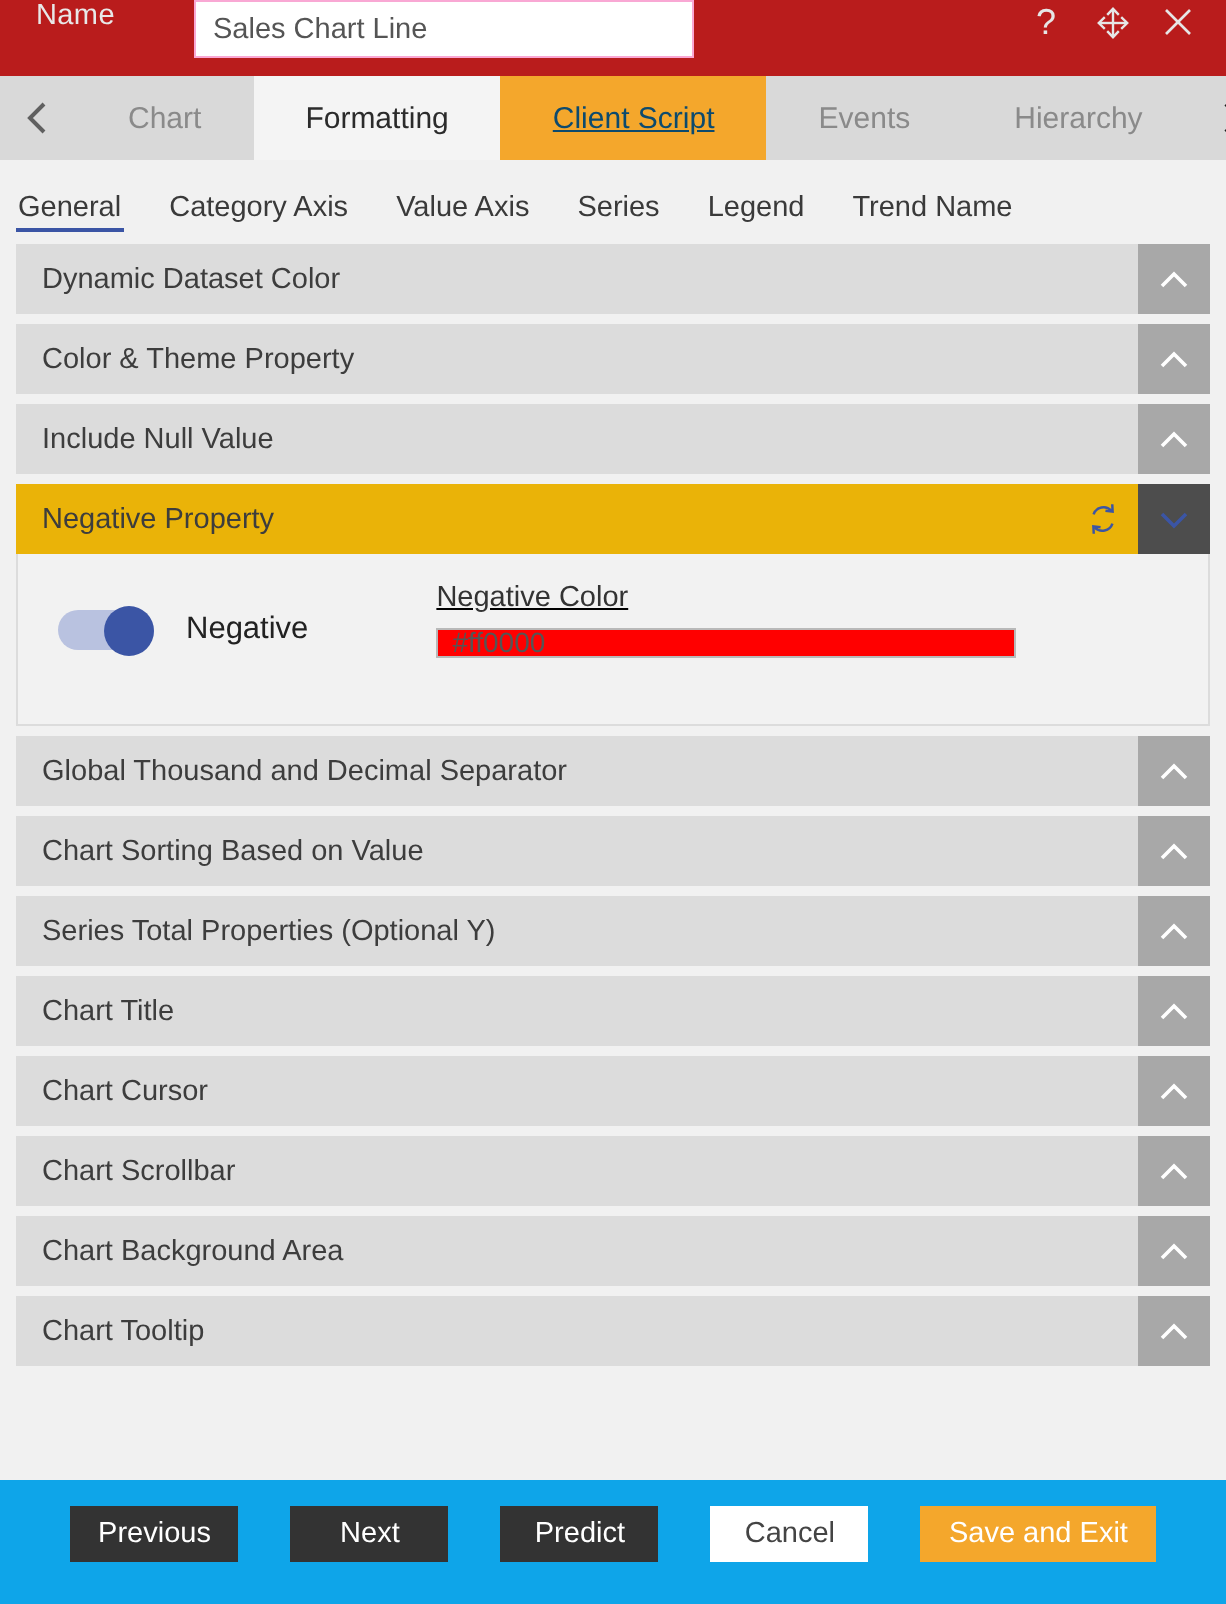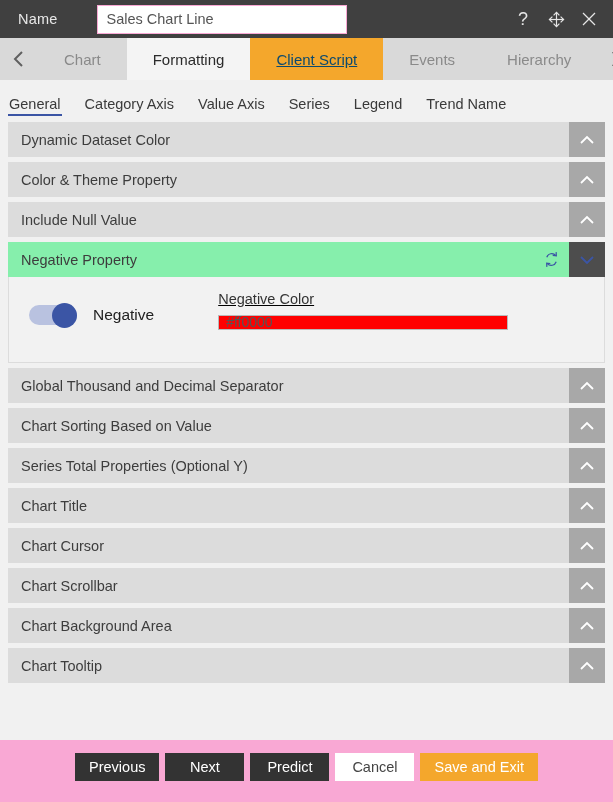--- a/index.html
+++ b/index.html
@@ -15,23 +15,23 @@
     height: 802px;
     position: relative;
     display: flex;
     flex-direction: column;
     background: #f1f1f1;
   }
 
   
   .titlebar {
     height: 38px;
-    background: #404040;
-    display: flex;
-    align-items: center;
+    background: #b91c1c;
+    display: flex;
+    align-items: flex-start;
     flex: 0 0 38px;
     padding: 0 10px 0 18px;
   }
   .titlebar-label {
     color: #e8e8e8;
     font-size: 14.5px;
     letter-spacing: .2px;
     white-space: nowrap;
   }
   .name-input {
@@ -145,21 +145,21 @@
   .acc-item { margin-bottom: 5px; }
 
   .acc-header {
     height: 35px;
     background: #dcdcdc;
     display: flex;
     align-items: center;
     position: relative;
     cursor: pointer;
   }
-  .acc-header.expanded { background: #86efac; }
+  .acc-header.expanded { background: #eab308; }
   .acc-title {
     font-size: 14.5px;
     color: #3d3d3d;
     padding-left: 13px;
     flex: 1 1 auto;
     white-space: nowrap;
     overflow: hidden;
   }
   .acc-tools {
     display: flex;
@@ -255,22 +255,22 @@
   }
   .color-field::placeholder { color: #555555; opacity: 1; }
 
   
   .footer {
     flex: 0 0 auto;
     height: 62px;
     display: flex;
     align-items: center;
     justify-content: center;
-    gap: 6px;
-    background: #f9a8d4;
+    gap: 26px;
+    background: #0ea5e9;
     padding-bottom: 8px;
   }
   .btn {
     min-width: 79px;
     height: 28px;
     font-size: 14.5px;
     font-family: "Liberation Sans", sans-serif;
     border: none;
     cursor: pointer;
     padding: 0 14px;

